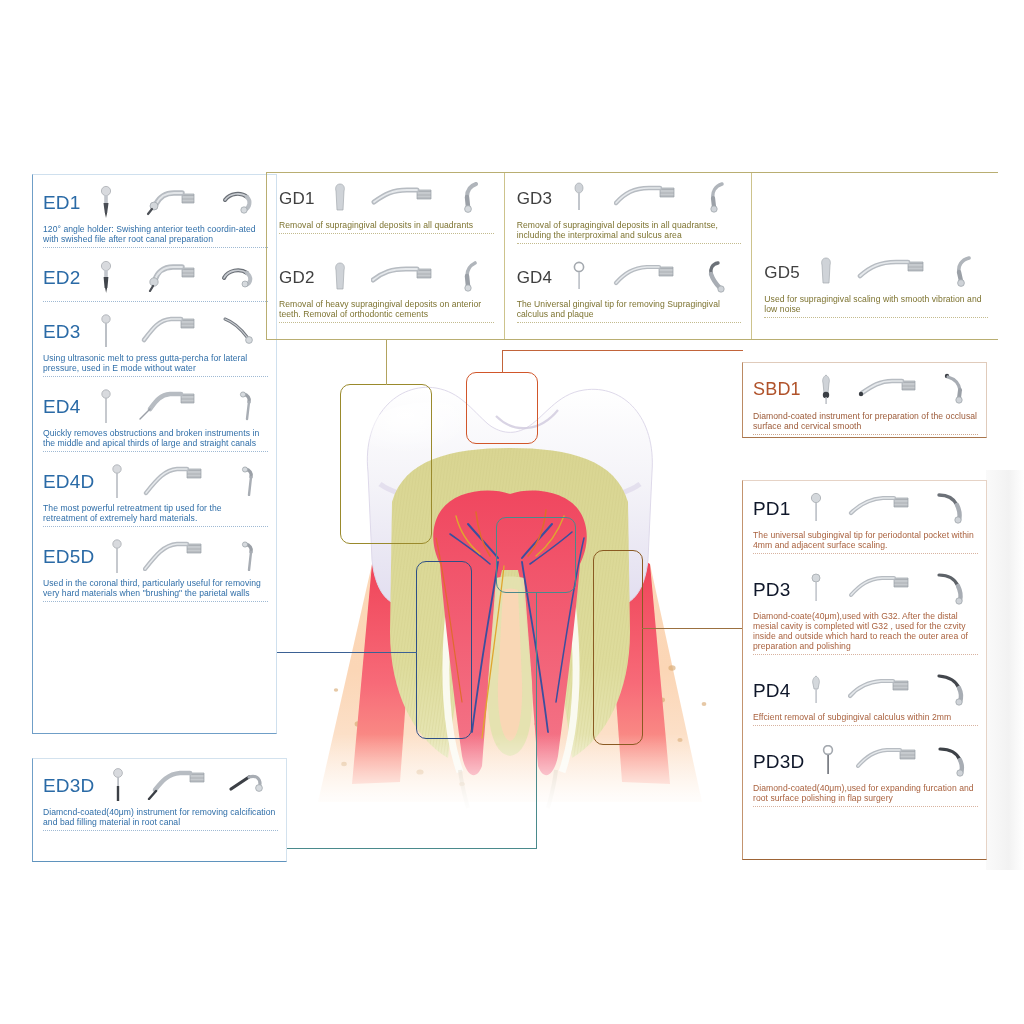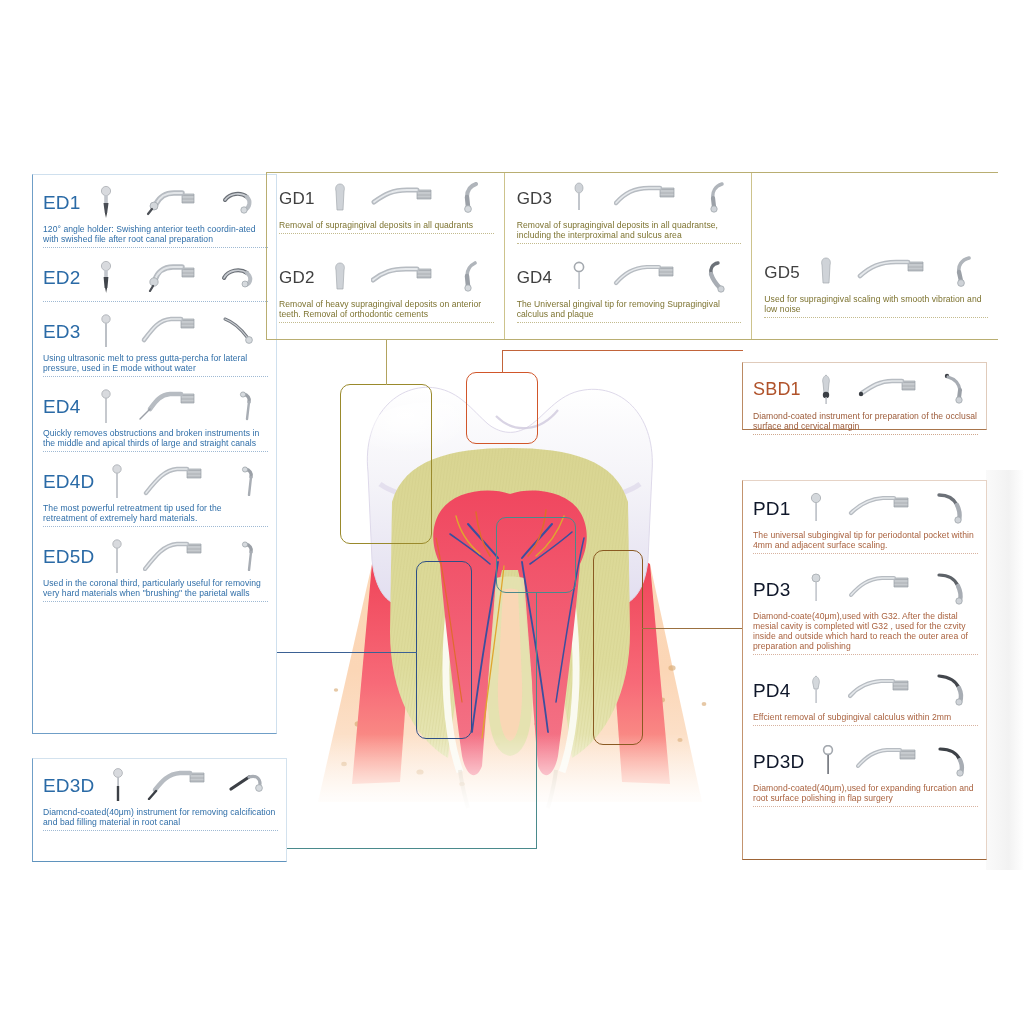--- a/index.html
+++ b/index.html
@@ -43,21 +43,21 @@
   #panel-ed{left:32px;top:174px;width:245px;height:560px;
     border-left:1.4px solid #6f9ec7;border-top:1.2px solid #cfe0ee;
     border-right:1.2px solid #cfe0ee;border-bottom:1.4px solid #6f9ec7;
     padding:6px 8px 0 10px;}
   #panel-ed3d{left:32px;top:758px;width:255px;height:104px;
     border-left:1.4px solid #6f9ec7;border-top:1.2px solid #d3e2ee;
     border-right:1.2px solid #d3e2ee;border-bottom:1.4px solid #5f93bd;
     padding:5px 8px 0 10px;}
   #panel-gd{left:266px;top:172px;width:732px;height:168px;
     border:1.3px solid #b9ae72;border-right:none;padding:0;}
-  #panel-sbd{left:742px;top:362px;width:245px;height:68px;
+  #panel-sbd{left:742px;top:362px;width:245px;height:76px;
     border-left:1.4px solid #bb8a63;border-top:1.2px solid #e0cbbb;
     border-right:1.2px solid #e0cbbb;border-bottom:1.4px solid #a8754c;
     padding:5px 8px 0 10px;}
   #panel-pd{left:742px;top:480px;width:245px;height:380px;
     border-left:1.4px solid #c3946f;border-top:1.2px solid #e6d3c6;
     border-right:1.2px solid #e6d3c6;border-bottom:1.5px solid #9d6436;
     padding:6px 8px 0 10px;}
 
   
   .gd-grid{display:flex;width:100%;height:100%;}
@@ -593,21 +593,21 @@
               <circle cx="6" cy="19" r="2.2" fill="#3a3e44"></circle>
             </svg>
           <svg width="26" height="32" viewBox="0 0 26 32">
               <circle cx="6" cy="3" r="2.2" fill="#3a3e44"></circle>
               <path d="M7 4 c7 2 11 7 12 13" fill="none" stroke="#a8adb4" stroke-width="3.2" stroke-linecap="round"></path>
               <path d="M19 17 l-1 8" fill="none" stroke="#9ba0a7" stroke-width="4" stroke-linecap="round"></path>
               <circle cx="18" cy="27" r="3.2" fill="#cfd3d8" stroke="#9aa0a6" stroke-width=".7"></circle>
             </svg>
         </span>
       </div>
-      <div class="desc">Diamond-coated instrument for preparation of the occlusal surface and cervical margin</div>
+      <div class="desc">Diamond-coated instrument for preparation of the occlusal surface and cervical smooth</div>
       <div class="dashline"></div>
     </div>
   </div>
 
   <div class="panel thm-pd" id="panel-pd">
 
     <div class="entry">
       <div class="row">
         <span class="code">PD1</span>
         <span class="tips">

